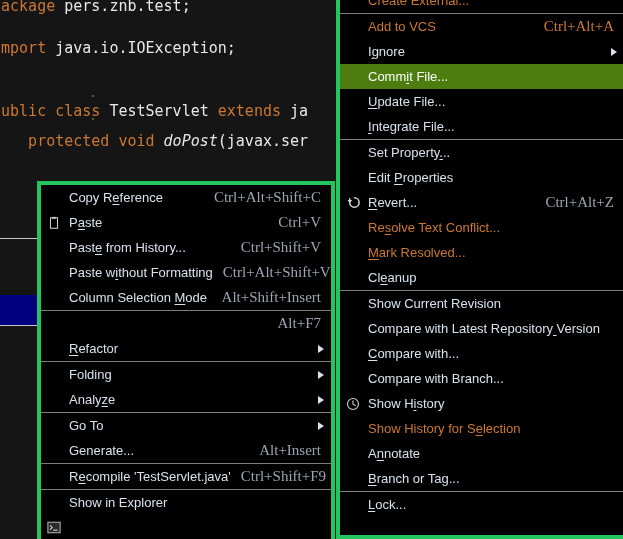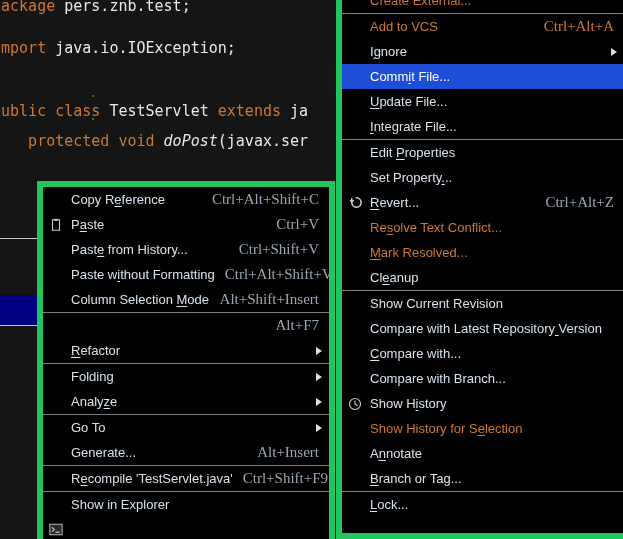--- a/index.html
+++ b/index.html
@@ -50,21 +50,21 @@
   .gutter-mark {
     position: absolute;
     width: 2px; height: 2px;
     background: #5a5a2a;
   }
 
   
   .menu {
     position: absolute;
     background: #000000;
-    border: 6px solid #22c55e;
+    border: 4px solid #22c55e;
     font-size: 13px;
     color: #d8e0e8;
     overflow: hidden;
   }
   .menu-row {
     position: relative;
     height: 25px;
     line-height: 25px;
     display: flex;
     align-items: center;
@@ -80,21 +80,21 @@
   .menu-row .shortcut {
     flex: 0 0 auto;
     color: #9aa6b2;
     font-size: 15px;
     padding-right: 2px;
     font-family: Liberation Serif, serif;
   }
   .menu-row.disabled .label,
   .menu-row.disabled .shortcut { color: #cc7832; }
   .menu-row.selected {
-    background: #1d4ed8;
+    background: #4d7c0f;
   }
   .menu-row.selected .label,
   .menu-row.selected .shortcut { color: #ffffff; }
   .menu-sep {
     height: 1px;
     background: #7d7d7d;
     margin: 0;
   }
   .mn-arrow {
     position: absolute;
@@ -251,25 +251,25 @@
       <div class="menu-row">
         <span class="label"><span class="u">U</span>pdate File...</span>
         <span class="spacer"></span>
       </div>
       <div class="menu-row">
         <span class="label"><span class="u">I</span>ntegrate File...</span>
         <span class="spacer"></span>
       </div>
       <div class="menu-sep"></div>
       <div class="menu-row">
+        <span class="label">Set Property<span class="u">.</span>..</span>
+        <span class="spacer"></span>
+      </div>
+      <div class="menu-row">
         <span class="label">Edit <span class="u">P</span>roperties</span>
-        <span class="spacer"></span>
-      </div>
-      <div class="menu-row">
-        <span class="label">Set Property<span class="u">.</span>..</span>
         <span class="spacer"></span>
       </div>
       <div class="menu-row">
         <span class="mn-icon">
           <svg width="15" height="15" viewBox="0 0 16 16">
             <path d="M4 4 L4 8 A5 5 0 1 0 9 3" fill="none" stroke="#d8d8d8" stroke-width="1.6" stroke-linecap="round"></path>
             <path d="M4 8.6 L1.6 5.4 L6.6 5.4 Z" fill="#d8d8d8"></path>
           </svg>
         </span>
         <span class="label"><span class="u">R</span>evert...</span>

